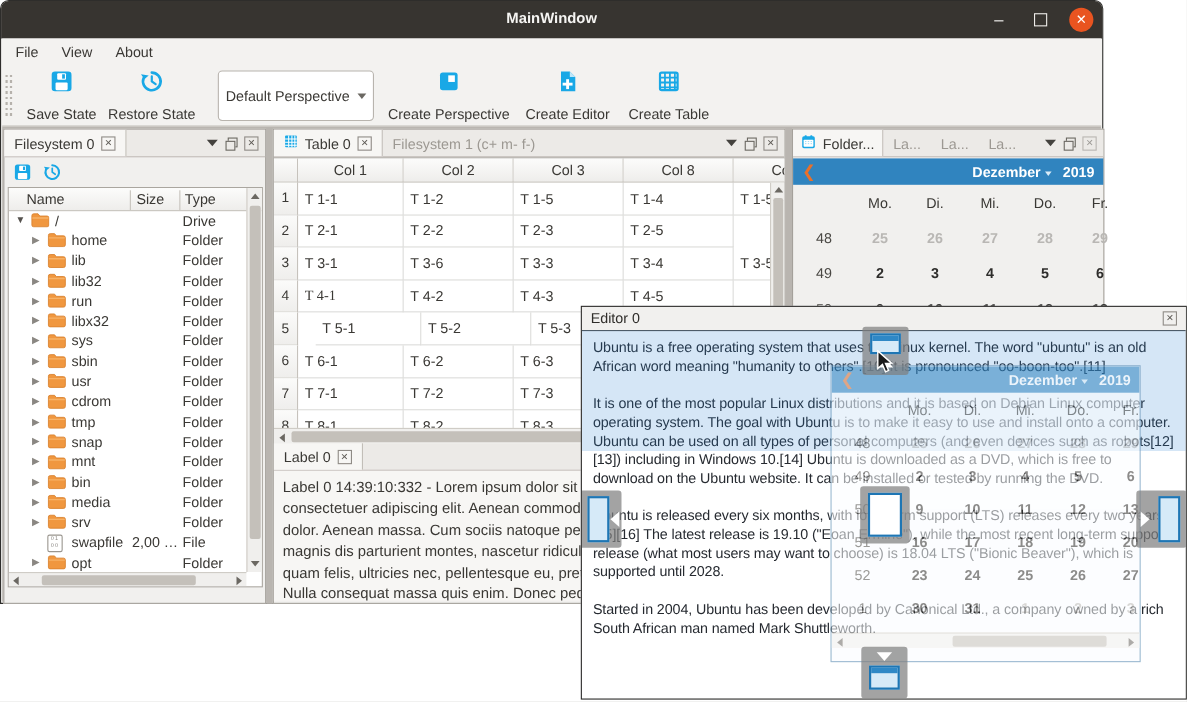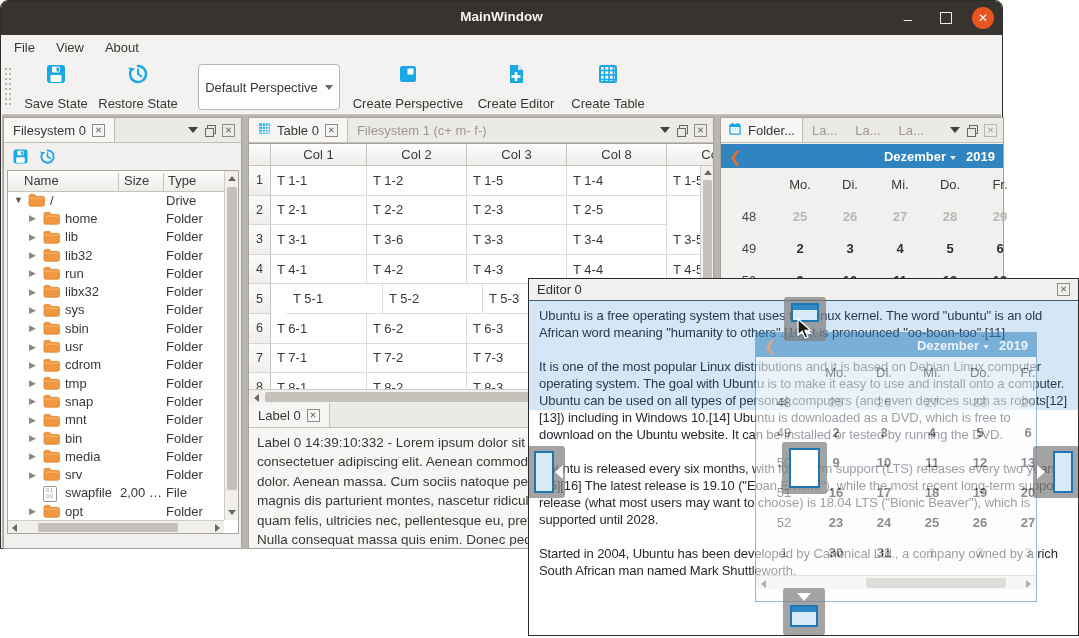--- a/index.html
+++ b/index.html
@@ -507,24 +507,23 @@
               <div class="tbl-row">
                 <div class="tbl-rh">3</div>
                 <div class="tbl-cell" style="width: 96px;">T 3-1</div>
                 <div class="tbl-cell" style="width: 100px;">T 3-6</div>
                 <div class="tbl-cell" style="width: 100px;">T 3-3</div>
                 <div class="tbl-cell" style="width: 100px;">T 3-4</div>
                 <div class="tbl-cell" style="width: 100px;">T 3-5</div>
               </div>
               <div class="tbl-row">
                 <div class="tbl-rh">4</div>
-                <div class="tbl-cell" style="width: 96px;">T 4-1</div>
+                <div class="tbl-cell" style="width: 96px; font-family: Liberation Serif, serif;">T 4-1</div>
                 <div class="tbl-cell" style="width: 100px;">T 4-2</div>
                 <div class="tbl-cell" style="width: 100px;">T 4-3</div>
-                <div class="tbl-cell" style="width: 100px;">T 4-4</div>
                 <div class="tbl-cell" style="width: 100px;">T 4-5</div>
               </div>
               <div class="tbl-row">
                 <div class="tbl-rh">5</div>
                 <div class="tbl-cell" style="width: 96px; margin-left: 16px;">T 5-1</div>
                 <div class="tbl-cell" style="width: 100px;">T 5-2</div>
                 <div class="tbl-cell" style="width: 100px;">T 5-3</div>
                 <div class="tbl-cell" style="width: 100px;">T 5-4</div>
                 <div class="tbl-cell" style="width: 100px;">T 5-5</div>
               </div>

